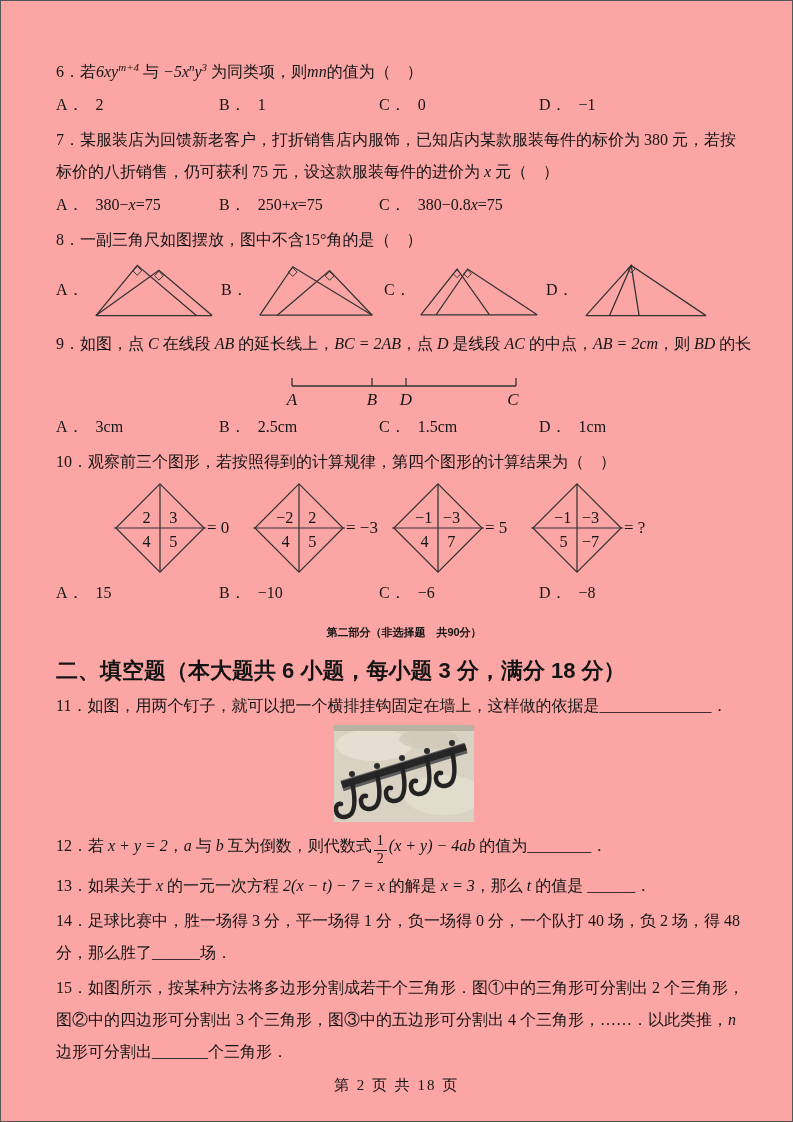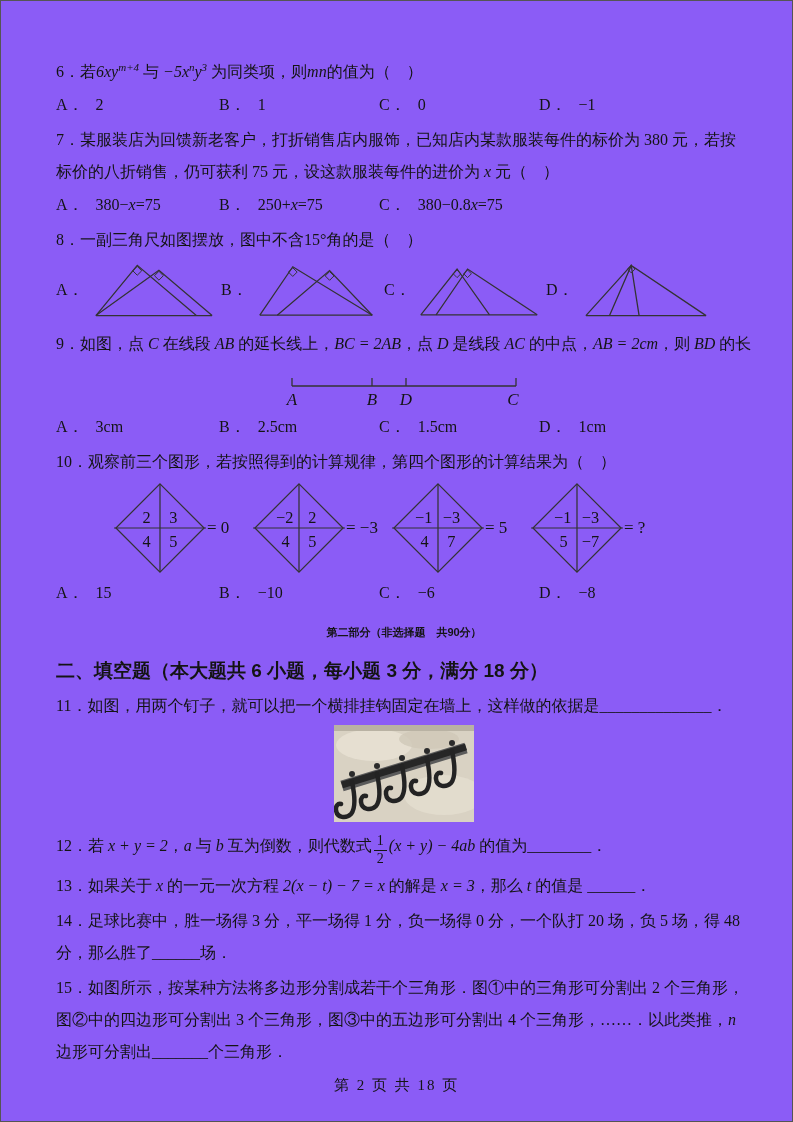--- a/index.html
+++ b/index.html
@@ -1,18 +1,18 @@
 <!DOCTYPE html>
 <html><head>
 <meta charset="utf-8">
 <style>
   html,body { margin:0; padding:0; background:#fff; }
   .page {
     position:relative; width:793px; height:1122px; box-sizing:border-box;
-    background:#8b5cf6; border:1px solid #555; overflow:hidden;
+    background:#fca5a5; border:1px solid #555; overflow:hidden;
     padding:50px 40px 0 55px;
     font-family:"Liberation Serif","DejaVu Serif",serif;
     font-size:16px; color:#141414;
   }
   p.ln { margin:0; line-height:32px; white-space:nowrap; }
   .iv { font-style:italic; }
   .sup { font-size:11px; font-style:italic; vertical-align:6px; }
   .opts { display:flex; line-height:33px; white-space:nowrap; }
   .opts .o1 { width:163px; } .opts .o2 { width:160px; } .opts .o3 { width:160px; } .opts .o4 { flex:1; }
   .ol { margin-right:12px; }
@@ -27,21 +27,21 @@
   
   .segfig { width:240px; margin:2px auto 2px auto; display:block; }
   .seglabel { font-style:italic; font-size:17px; fill:#141414; }
   
   .drow { display:flex; align-items:center; margin:4px 0 2px 58px; }
   .dcell { display:flex; align-items:center; width:139px; }
   .dn { font-size:17px; fill:#141414; font-family:"Liberation Serif","DejaVu Serif",serif; }
   .dres { font-size:17px; margin-left:1px; }
   
   .sect { text-align:center; font-weight:bold; font-family:"Liberation Sans","DejaVu Sans",sans-serif; font-size:11px; line-height:40px; margin:2px 0 0 0; }
-  .fillhdr { font-weight:bold; font-family:"Liberation Sans","DejaVu Sans",sans-serif; font-size:19px; line-height:38px; margin:0; }
+  .fillhdr { font-weight:bold; font-family:"Liberation Sans","DejaVu Sans",sans-serif; font-size:22px; line-height:38px; margin:0; }
   
   .photo { display:block; margin:3px auto 8px auto; }
   
   .frac { display:inline-block; vertical-align:-12px; text-align:center; line-height:1.05; margin:0 2px; font-size:14px; }
   .frac .fn { display:block; border-bottom:1px solid #141414; padding:0 3px 1px 3px; }
   .frac .fd { display:block; padding-top:1px; }
   .tall { line-height:44px; }
   .footer { position:absolute; left:0; right:0; bottom:26px; text-align:center; font-size:15px; letter-spacing:2px;margin-top:23px; }
 </style>
 </head>
@@ -223,21 +223,21 @@
 
   <div class="q">
     <p class="ln tall"><span>12．</span><span>若 </span><span class="iv">x + y = 2</span><span>，</span><span class="iv">a</span><span> 与 </span><span class="iv">b</span><span> 互为倒数，则代数式</span><span class="frac"><span class="fn">1</span><span class="fd">2</span></span><span class="iv">(x + y) − 4ab</span><span> 的值为</span><span>________</span><span>．</span></p>
   </div>
 
   <div class="q">
     <p class="ln"><span>13．</span><span>如果关于 </span><span class="iv">x</span><span> 的一元一次方程 </span><span class="iv">2(x − t) − 7 = x</span><span> 的解是 </span><span class="iv">x = 3</span><span>，那么 </span><span class="iv">t</span><span> 的值是 </span><span>______</span><span>．</span></p>
   </div>
 
   <div class="q">
-    <p class="ln"><span>14．</span><span>足球比赛中，胜一场得 3 分，平一场得 1 分，负一场得 0 分，一个队打 20 场，负 5 场，得 48</span></p>
+    <p class="ln"><span>14．</span><span>足球比赛中，胜一场得 3 分，平一场得 1 分，负一场得 0 分，一个队打 40 场，负 2 场，得 48</span></p>
     <p class="ln"><span>分，那么胜了</span><span>______</span><span>场．</span></p>
   </div>
 
   <div class="q">
     <p class="ln"><span>15．</span><span>如图所示，按某种方法将多边形分割成若干个三角形．图①中的三角形可分割出 2 个三角形，</span></p>
     <p class="ln"><span>图②中的四边形可分割出 3 个三角形，图③中的五边形可分割出 4 个三角形，……．以此类推，</span><span class="iv">n</span></p>
     <p class="ln"><span>边形可分割出</span><span>_______</span><span>个三角形．</span></p>
   </div>
 
   <div class="footer">第 2 页 共 18 页</div>

